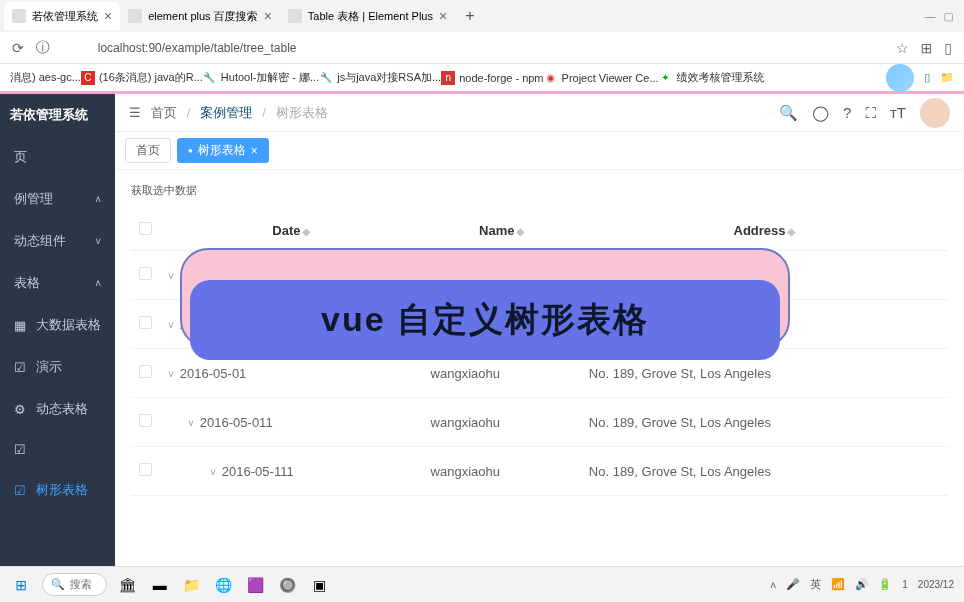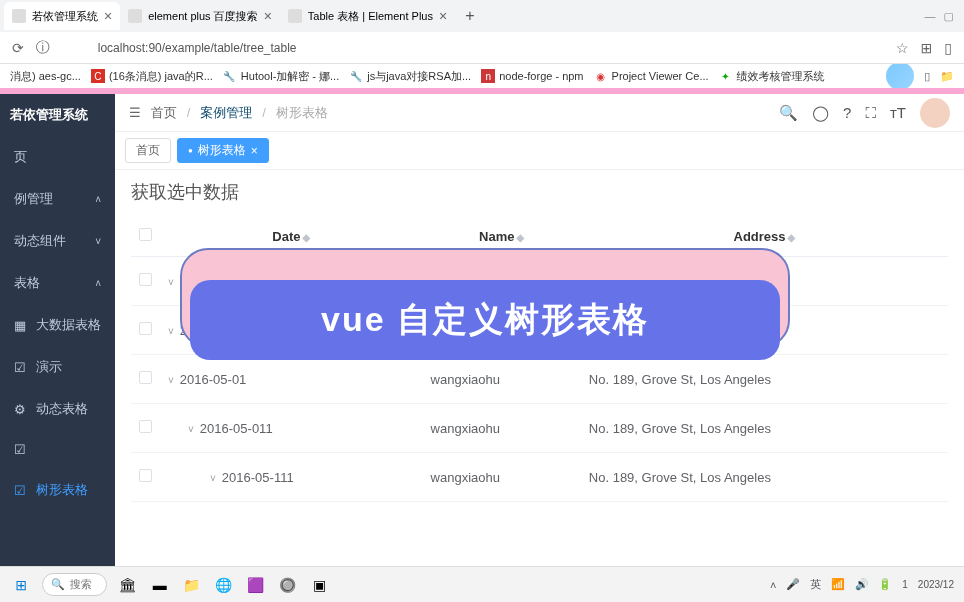--- a/index.html
+++ b/index.html
@@ -11,21 +11,21 @@
     .tab.active { background: #fff; }
     .tab-close { color: #666; font-size: 14px; }
     .tab-icon { width: 14px; height: 14px; border-radius: 2px; background: #ddd; display: inline-block; }
     .newtab { padding: 0 10px; color: #555; font-size: 16px; }
     .win-ctrl { margin-left: auto; display: flex; gap: 8px; padding-right: 10px; color: #888; }
 
     .addr-bar { height: 32px; display: flex; align-items: center; padding: 0 12px; gap: 12px; border-bottom: 1px solid #e1e1e1; font-size: 12px; color: #555; }
     .addr-url { flex: 1; margin-left: 36px; }
     .addr-ic { color: #666; font-size: 14px; }
 
-    .bookmarks { height: 30px; display: flex; align-items: center; gap: 10px; padding: 0 10px; font-size: 11px; color: #333; border-bottom: 6px solid #f9a8d4; overflow: hidden; }
+    .bookmarks { height: 30px; display: flex; align-items: center; gap: 0; padding: 0 10px; font-size: 11px; color: #333; border-bottom: 3px solid #f9a8d4; overflow: hidden; }
     .bm { display: flex; align-items: center; gap: 4px; white-space: nowrap; }
     .bm-ic { width: 14px; height: 14px; display: inline-flex; align-items: center; justify-content: center; font-size: 10px; }
     .bm-c { background: #d93025; color: #fff; }
     .bm-n { background: #cb3837; color: #fff; }
     .bm-avatar { width: 28px; height: 28px; border-radius: 50%; background: linear-gradient(135deg,#7bc9ff,#9ad5ff); margin-left: auto; }
 
     
     .app { display: flex; height: calc(100% - 94px - 36px); }
     .sidebar { width: 115px; background: #2b3648; color: #bfcbd9; overflow: hidden; font-size: 13px; }
     .side-title { padding: 12px 10px; color: #fff; font-weight: 600; font-size: 13px; }
@@ -39,35 +39,35 @@
     .crumb-sep { color: #bbb; }
     .top-icons { margin-left: auto; display: flex; gap: 14px; align-items: center; color: #555; font-size: 15px; }
     .top-av { width: 30px; height: 30px; border-radius: 50%; background: #f3d2c1; }
 
     .tags { padding: 6px 10px; display: flex; gap: 6px; border-bottom: 1px solid #f0f0f0; }
     .tag { font-size: 12px; padding: 3px 10px; border: 1px solid #ddd; border-radius: 3px; color: #666; cursor: pointer; }
     .tag.active { background: #409eff; color: #fff; border-color: #409eff; display: flex; align-items: center; gap: 5px; }
     .tag.active::before { content: "●"; font-size: 8px; }
 
     .content { padding: 10px 16px; flex: 1; overflow: auto; position: relative; }
-    .action-link { font-size: 18px; color: #555; margin-bottom: 12px; display: inline-block; }
+    .action-link { font-size: 11px; color: #555; margin-bottom: 12px; display: inline-block; }
 
     table { width: 100%; border-collapse: collapse; font-size: 13px; color: #606266; }
     th { text-align: center; padding: 12px 8px; font-weight: 600; color: #333; border-bottom: 1px solid #ebeef5; }
     td { padding: 16px 8px; border-bottom: 1px solid #f2f2f2; }
     .chk { width: 28px; }
     .chkb { width: 13px; height: 13px; border: 1px solid #dcdfe6; border-radius: 2px; display: inline-block; }
     .sort-ic { color: #c0c4cc; font-size: 10px; margin-left: 2px; }
     .expand-ic { color: #999; font-size: 10px; margin-right: 6px; cursor: pointer; }
     .indent1 { padding-left: 28px; }
     .indent2 { padding-left: 50px; }
 
     
     .overlay-banner { position: absolute; left: 180px; top: 248px; width: 610px; height: 100px; background: #f9c5d5; border: 2px solid #6c7bc4; border-radius: 28px; padding: 8px; display: flex; align-items: center; justify-content: center; z-index: 50; }
-    .overlay-inner { width: 100%; height: 100%; background: #6572e8; border-radius: 20px; display: flex; align-items: center; justify-content: center; color: #ffffff; font-size: 34px; font-weight: 700; letter-spacing: 2px; margin-top: 44px; }
+    .overlay-inner { width: 100%; height: 100%; background: #6572e8; border-radius: 20px; display: flex; align-items: center; justify-content: center; color: #0f172a; font-size: 34px; font-weight: 700; letter-spacing: 2px; margin-top: 44px; }
 
     
     .taskbar { position: absolute; bottom: 0; left: 0; right: 0; height: 36px; background: #f3f3f3; border-top: 1px solid #ddd; display: flex; align-items: center; padding: 0 10px; font-size: 11px; gap: 10px; }
     .tb-search { display: flex; align-items: center; gap: 5px; background: #fff; border: 1px solid #ccc; border-radius: 14px; padding: 3px 14px 3px 8px; color: #777; }
     .tb-icons { display: flex; gap: 10px; align-items: center; }
     .tb-ic { width: 22px; height: 22px; display: flex; align-items: center; justify-content: center; font-size: 14px; }
     .tb-right { margin-left: auto; display: flex; gap: 10px; align-items: center; color: #555; }
     .bm-right { display: flex; gap: 10px; align-items: center; margin-left: auto; color: #666; }
   </style>
 </head>

